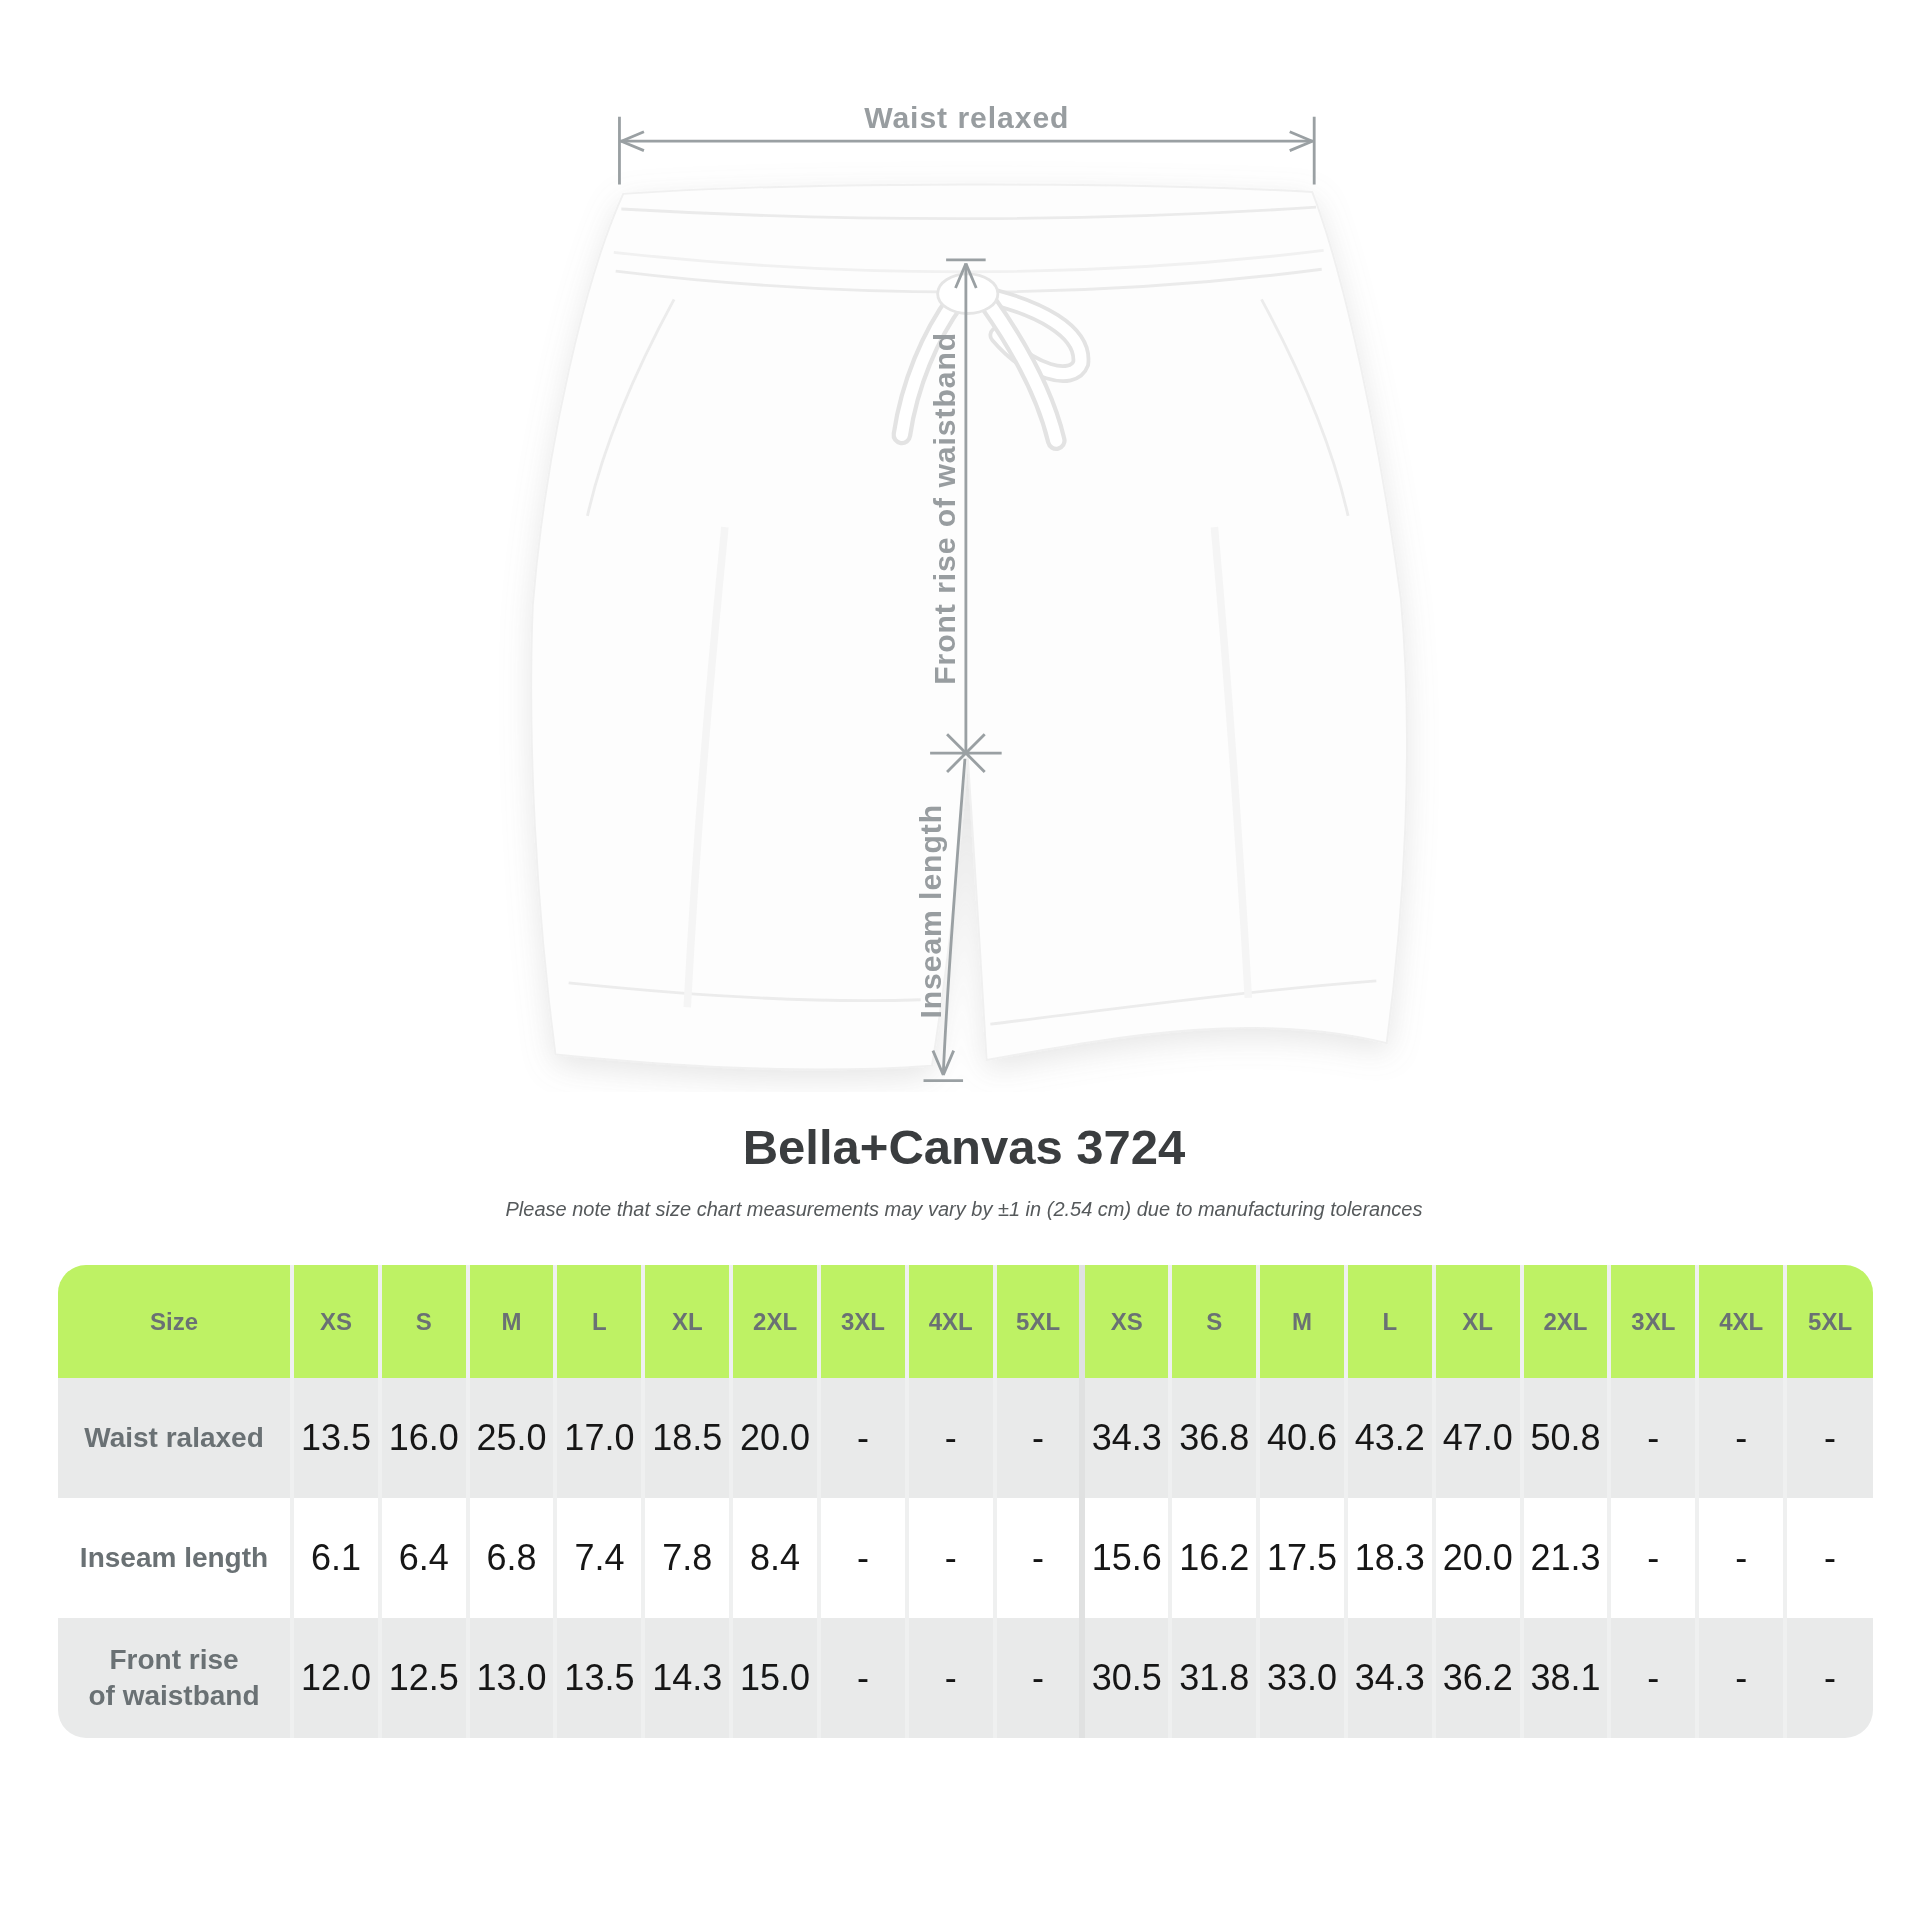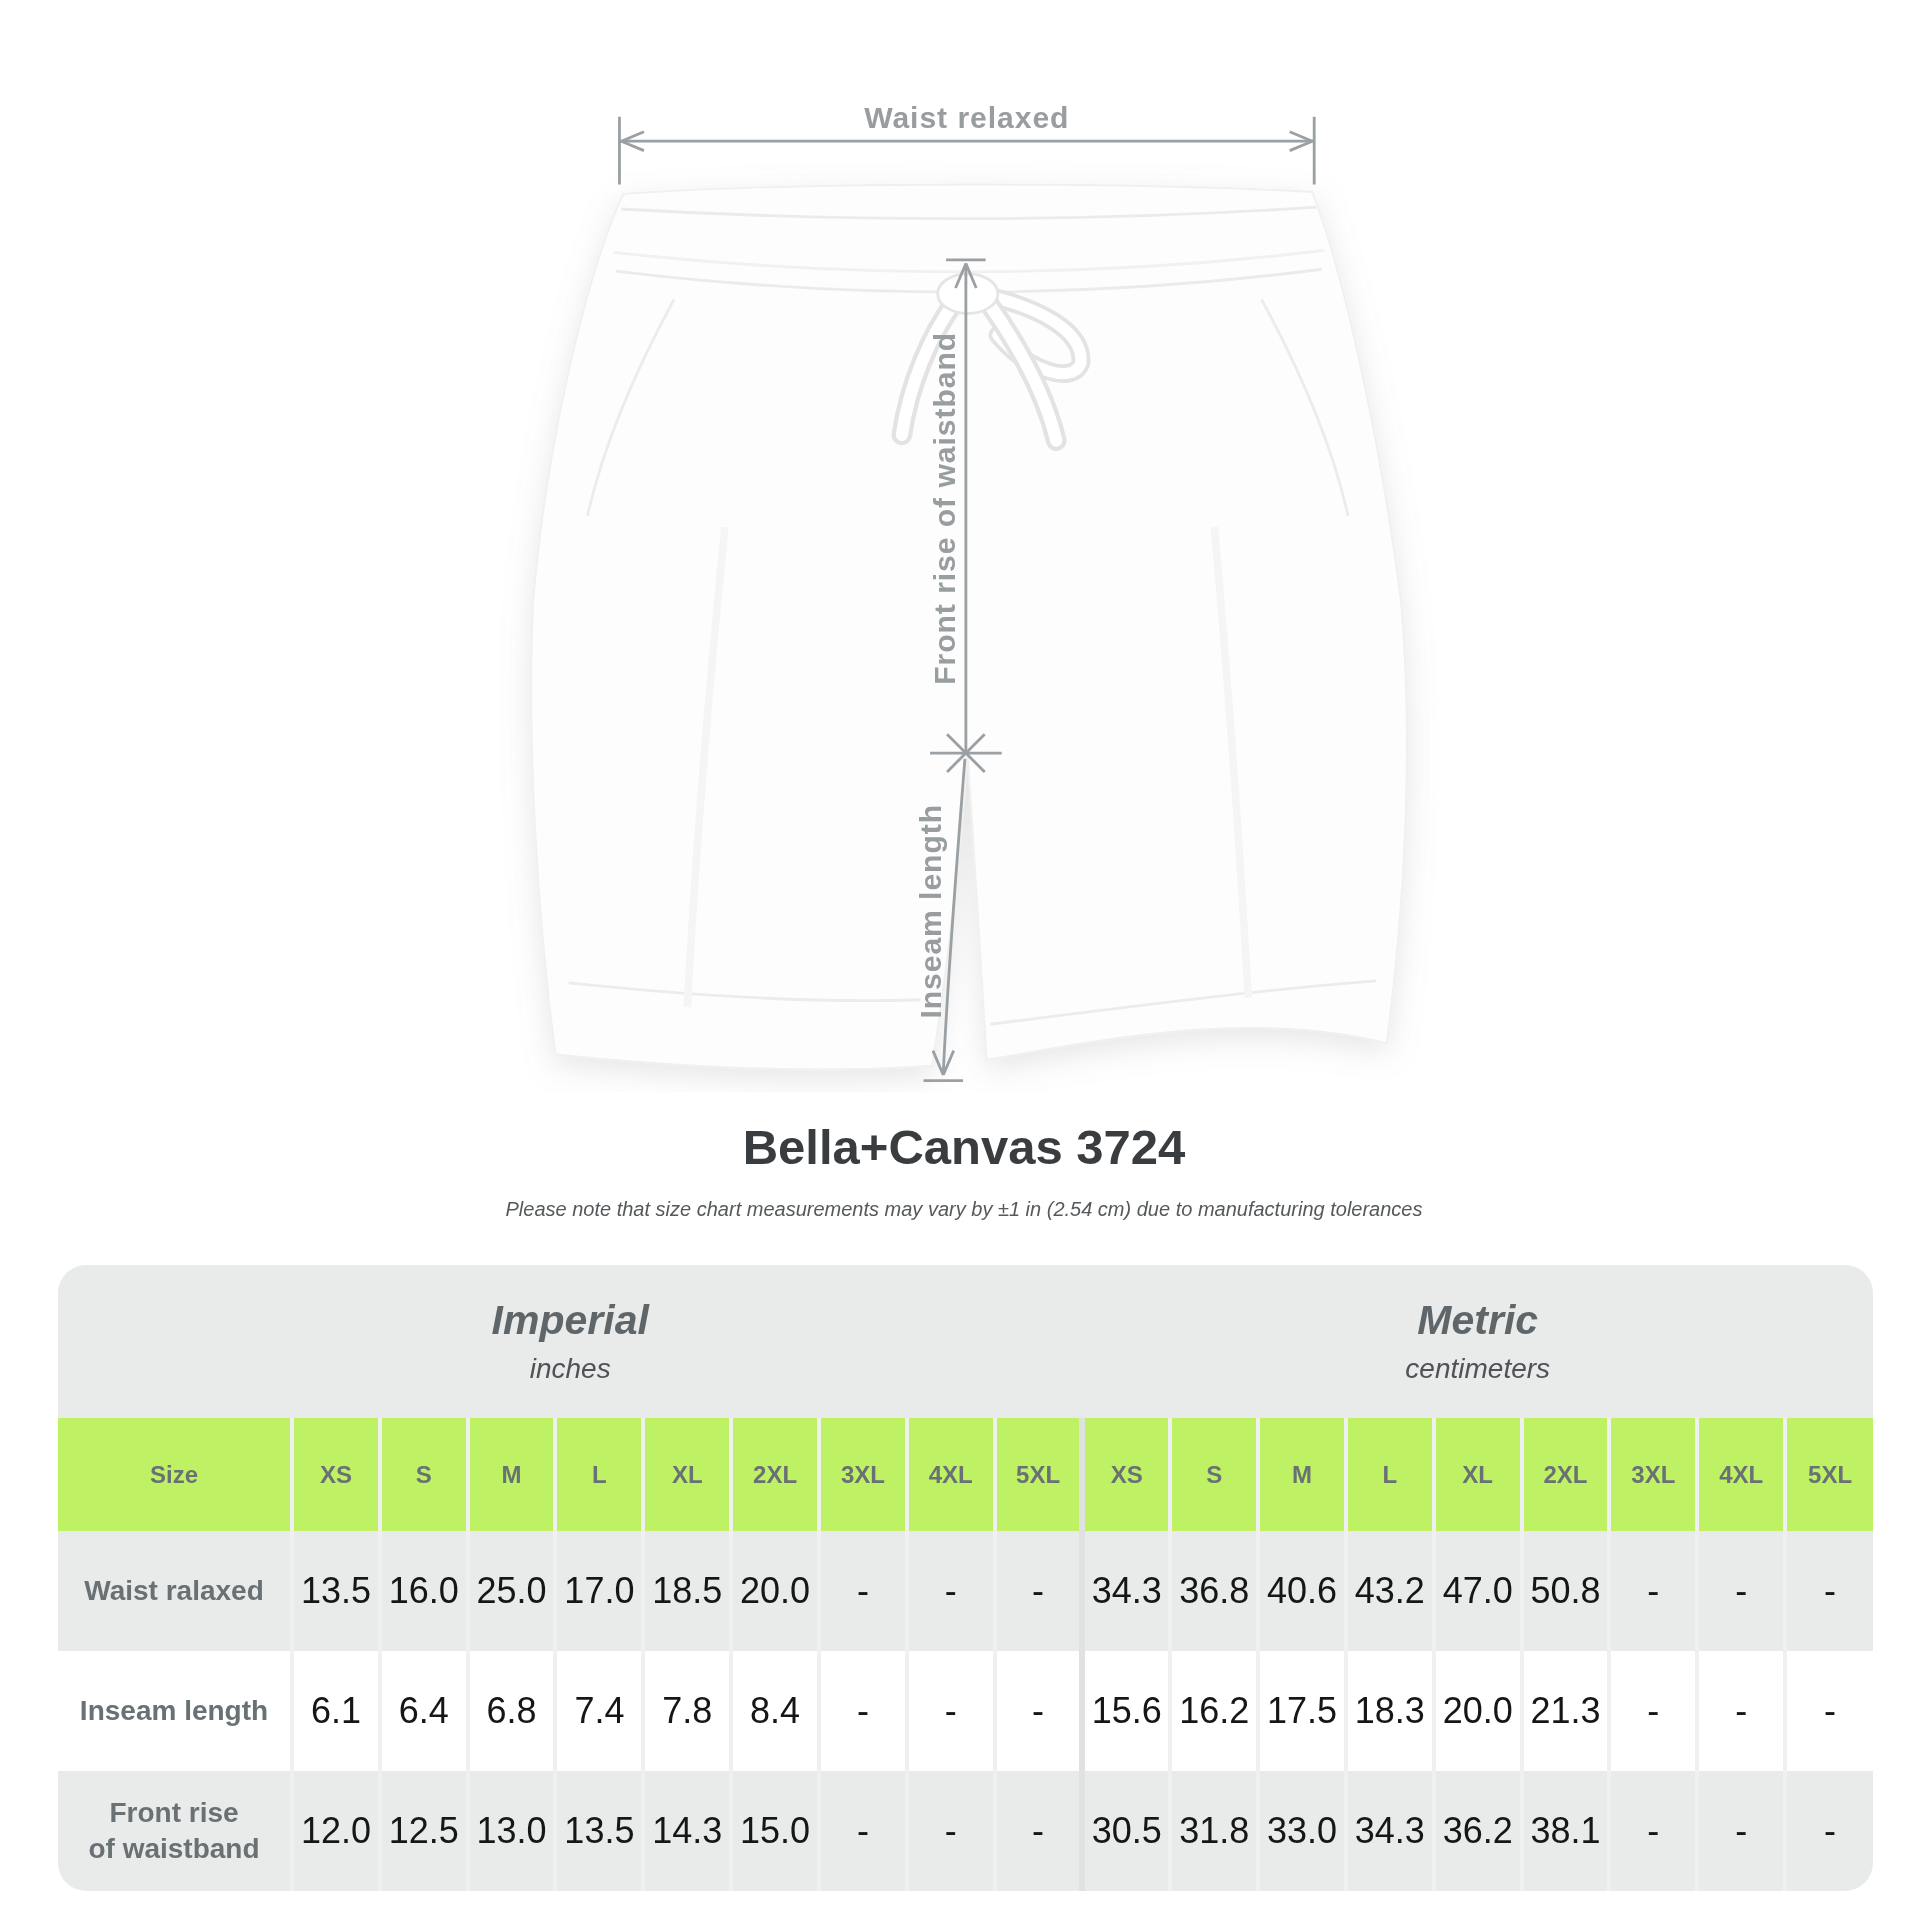--- a/index.html
+++ b/index.html
@@ -135,30 +135,20 @@
           <col>
           <col>
           <col>
           <col>
           <col>
           <col>
           <col>
           <col>
         </colgroup>
       <thead>
-        <tr class="unit-row">
-          <th colspan="10">
-            <div class="unit-name">Imperial</div>
-            <div class="unit-sub">inches</div>
-          </th>
-          <th colspan="9">
-            <div class="unit-name">Metric</div>
-            <div class="unit-sub">centimeters</div>
-          </th>
-        </tr>
         <tr class="size-row" id="size-row">
           <th>Size</th>
         <th class="vline">XS</th>
             <th class="vline">S</th>
             <th class="vline">M</th>
             <th class="vline">L</th>
             <th class="vline">XL</th>
             <th class="vline">2XL</th>
             <th class="vline">3XL</th>
             <th class="vline">4XL</th>

